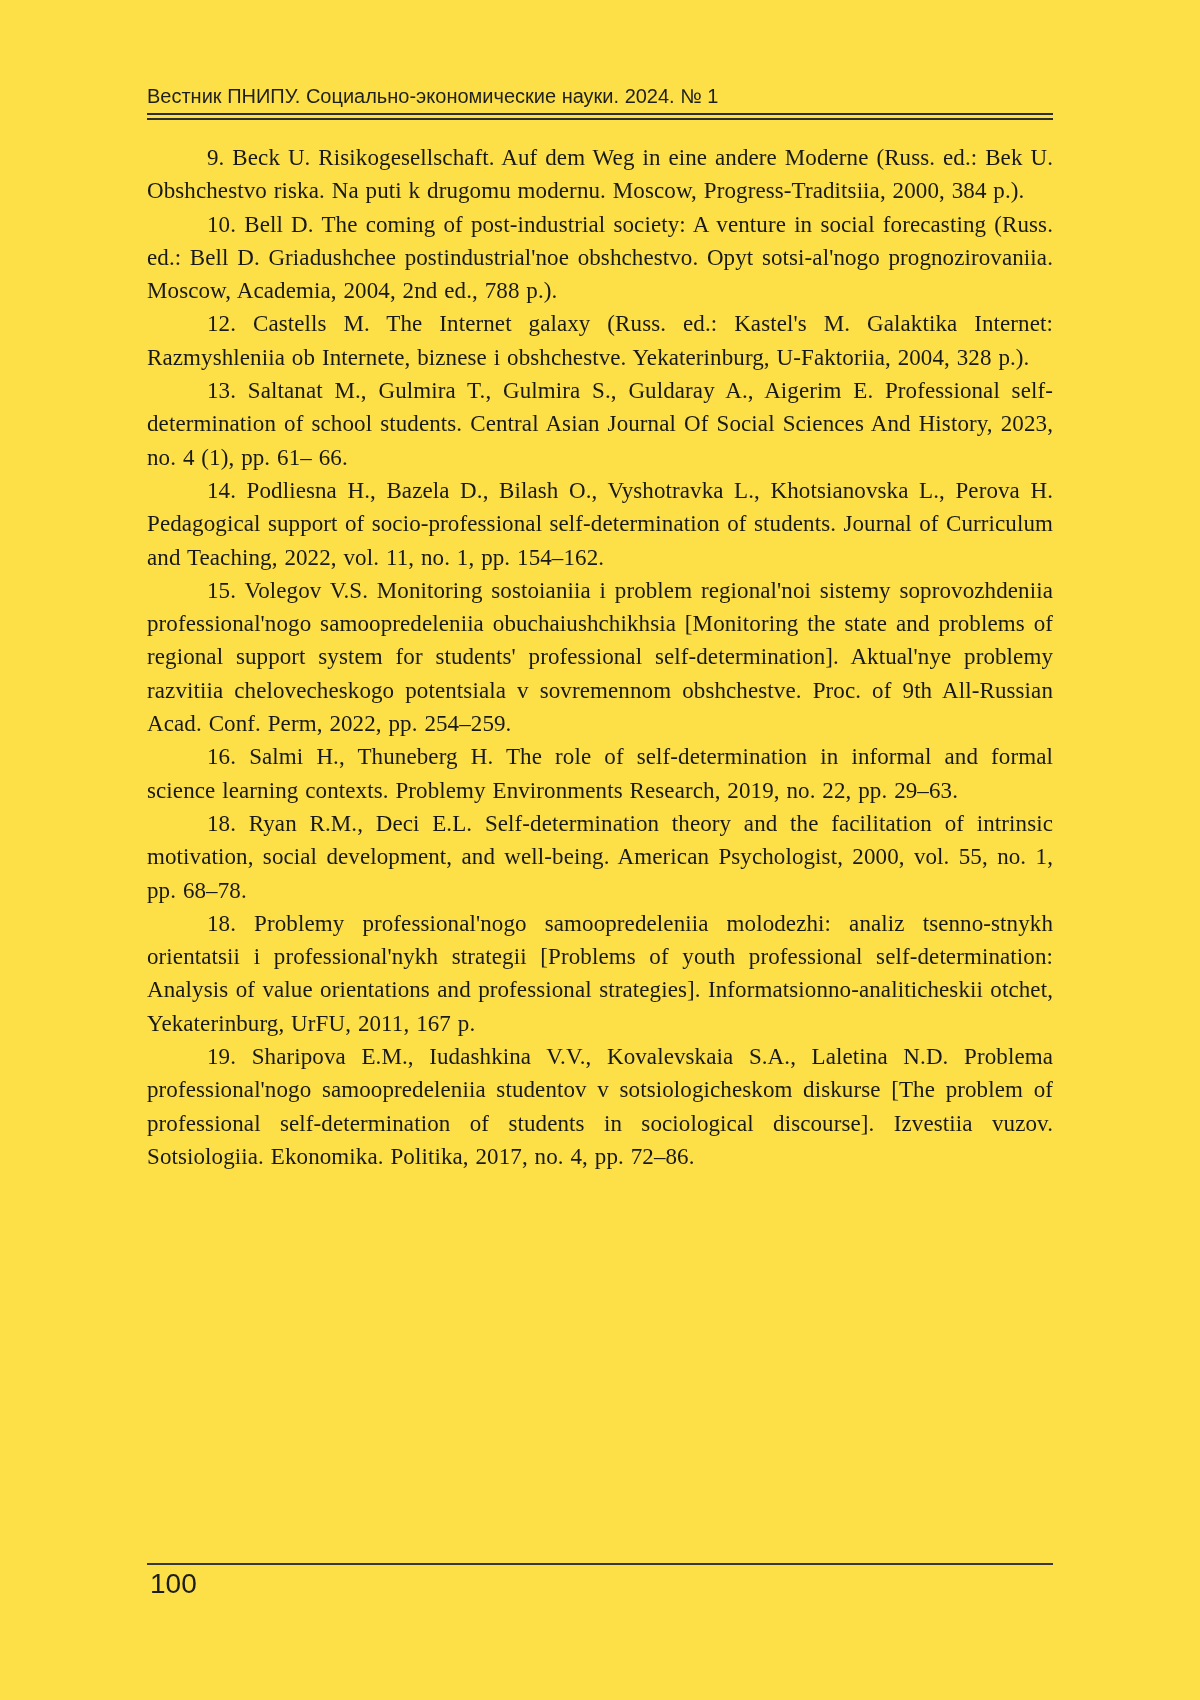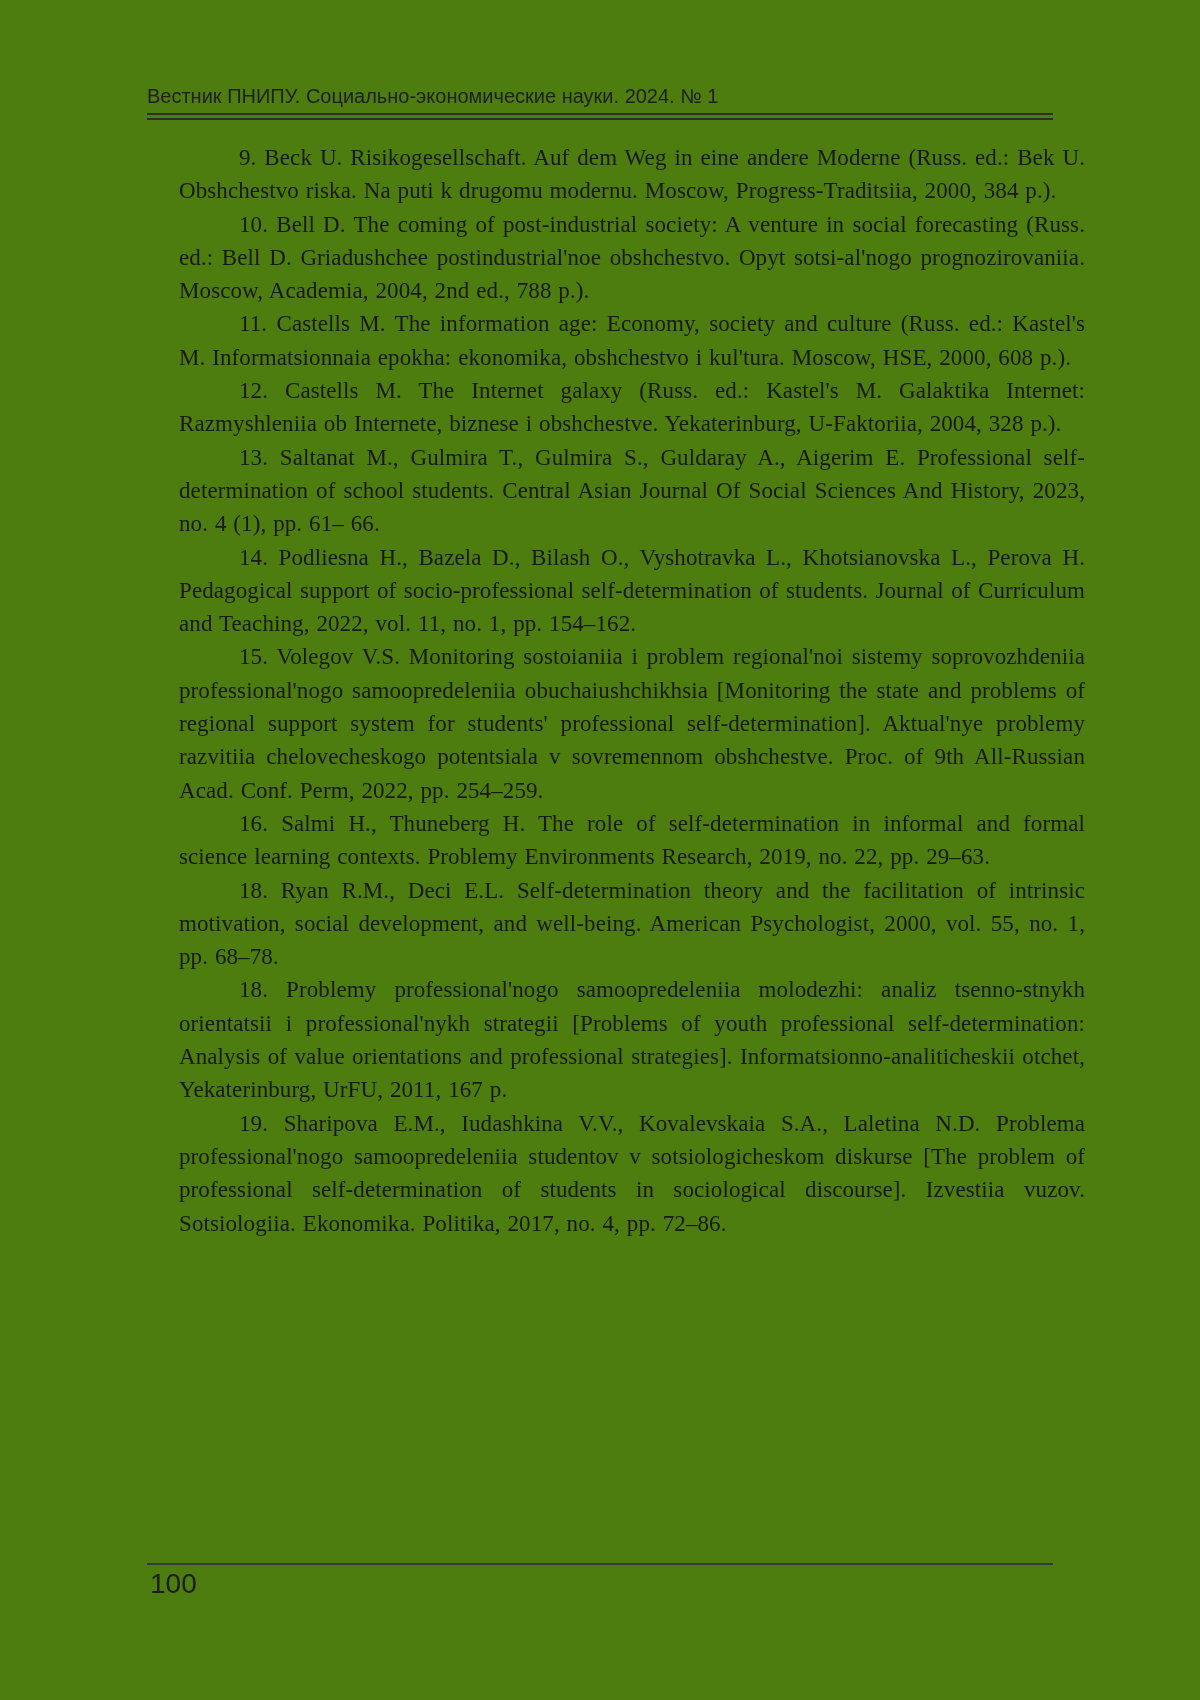--- a/index.html
+++ b/index.html
@@ -4,21 +4,21 @@
 <style>
   html, body {
     margin: 0;
     padding: 0;
     background: #ffffff;
   }
   .page {
     position: relative;
     width: 1200px;
     height: 1700px;
-    background: #4d7c0f;
+    background: #fde047;
     overflow: hidden;
     color: #1a1a1a;
   }
   .running-head-text {
     position: absolute;
     left: 147px;
     top: 84px;
     width: 906px;
     font-family: "Liberation Sans", sans-serif;
     font-size: 20px;
@@ -40,21 +40,20 @@
     left: 147px;
     top: 141px;
     width: 906px;
     font-family: "Liberation Serif", serif;
     font-size: 23px;
     line-height: 33.3px;
     text-align: justify;
     letter-spacing: 0.1px;
     word-spacing: 1px;
     color: #191919;
-    margin-left: 32px;
   }
   .ref {
     margin: 0;
     text-indent: 60px;
   }
   .ref .it {
   }
   .ref.cont {
     text-align-last: justify;
   }
@@ -81,21 +80,20 @@
 
 <div class="page">
 
   <div class="running-head-text">Вестник ПНИПУ. Социально-экономические науки. 2024. № 1</div>
 
   <div class="double-rule"></div>
 
   <div class="refs">
       <p class="ref"><span>9. Beck U. Risikogesellschaft. Auf dem Weg in eine andere Moderne (Russ. ed.: Bek U. Obshchestvo riska. Na puti k drugomu modernu. Moscow, Progress-Traditsiia, 2000, 384 p.).</span></p>
       <p class="ref"><span>10. Bell D. The coming of post-industrial society: A venture in social forecasting (Russ. ed.: Bell D. Griadushchee postindustrial'noe obshchestvo. Opyt sotsi-al'nogo prognozirovaniia. Moscow, Academia, 2004, 2nd ed., 788 p.).</span></p>
-      <p class="ref"><span>11. Castells M. The information age: Economy, society and culture (Russ. ed.: Kastel's M. Informatsionnaia epokha: ekonomika, obshchestvo i kul'tura. Moscow, HSE, 2000, 608 p.).</span></p>
       <p class="ref"><span>12. Castells M. The Internet galaxy (Russ. ed.: Kastel's M. Galaktika Internet: Razmyshleniia ob Internete, biznese i obshchestve. Yekaterinburg, U-Faktoriia, 2004, 328 p.).</span></p>
       <p class="ref"><span>13. Saltanat M., Gulmira T., Gulmira S., Guldaray A., Aigerim E. Professional self-determination of school students. </span><span class="it">Central Asian Journal Of Social Sciences And History</span><span>, 2023, no. 4 (1), pp. 61– 66.</span></p>
       <p class="ref"><span>14. Podliesna H., Bazela D., Bilash O., Vyshotravka L., Khotsianovska L., Perova H. Pedagogical support of socio-professional self-determination of students. </span><span class="it">Journal of Curriculum and Teaching</span><span>, 2022, vol. 11, no. 1, pp. 154–162.</span></p>
       <p class="ref"><span>15. Volegov V.S. Monitoring sostoianiia i problem regional'noi sistemy soprovozhdeniia professional'nogo samoopredeleniia obuchaiushchikhsia [Monitoring the state and problems of regional support system for students' professional self-determination]. </span><span class="it">Aktual'nye problemy razvitiia chelovecheskogo potentsiala v sovremennom obshchestve</span><span>. Proc. of 9th All-Russian Acad. Conf. Perm, 2022, pp. 254–259.</span></p>
       <p class="ref"><span>16. Salmi H., Thuneberg H. The role of self-determination in informal and formal science learning contexts. </span><span class="it">Problemy Environments Research</span><span>, 2019, no. 22, pp. 29–63.</span></p>
       <p class="ref"><span>18. Ryan R.M., Deci E.L. Self-determination theory and the facilitation of intrinsic motivation, social development, and well-being. </span><span class="it">American Psychologist</span><span>, 2000, vol. 55, no. 1, pp. 68–78.</span></p>
       <p class="ref"><span>18. Problemy professional'nogo samoopredeleniia molodezhi: analiz tsenno-stnykh orientatsii i professional'nykh strategii [Problems of youth professional self-determination: Analysis of value orientations and professional strategies]. </span><span class="it">Informatsionno-analiticheskii otchet</span><span>, Yekaterinburg, UrFU, 2011, 167 p.</span></p>
       <p class="ref"><span>19. Sharipova E.M., Iudashkina V.V., Kovalevskaia S.A., Laletina N.D. Problema professional'nogo samoopredeleniia studentov v sotsiologicheskom diskurse [The problem of professional self-determination of students in sociological discourse]. </span><span class="it">Izvestiia vuzov. Sotsiologiia. Ekonomika. Politika</span><span>, 2017, no. 4, pp. 72–86.</span></p>
     </div>
 

